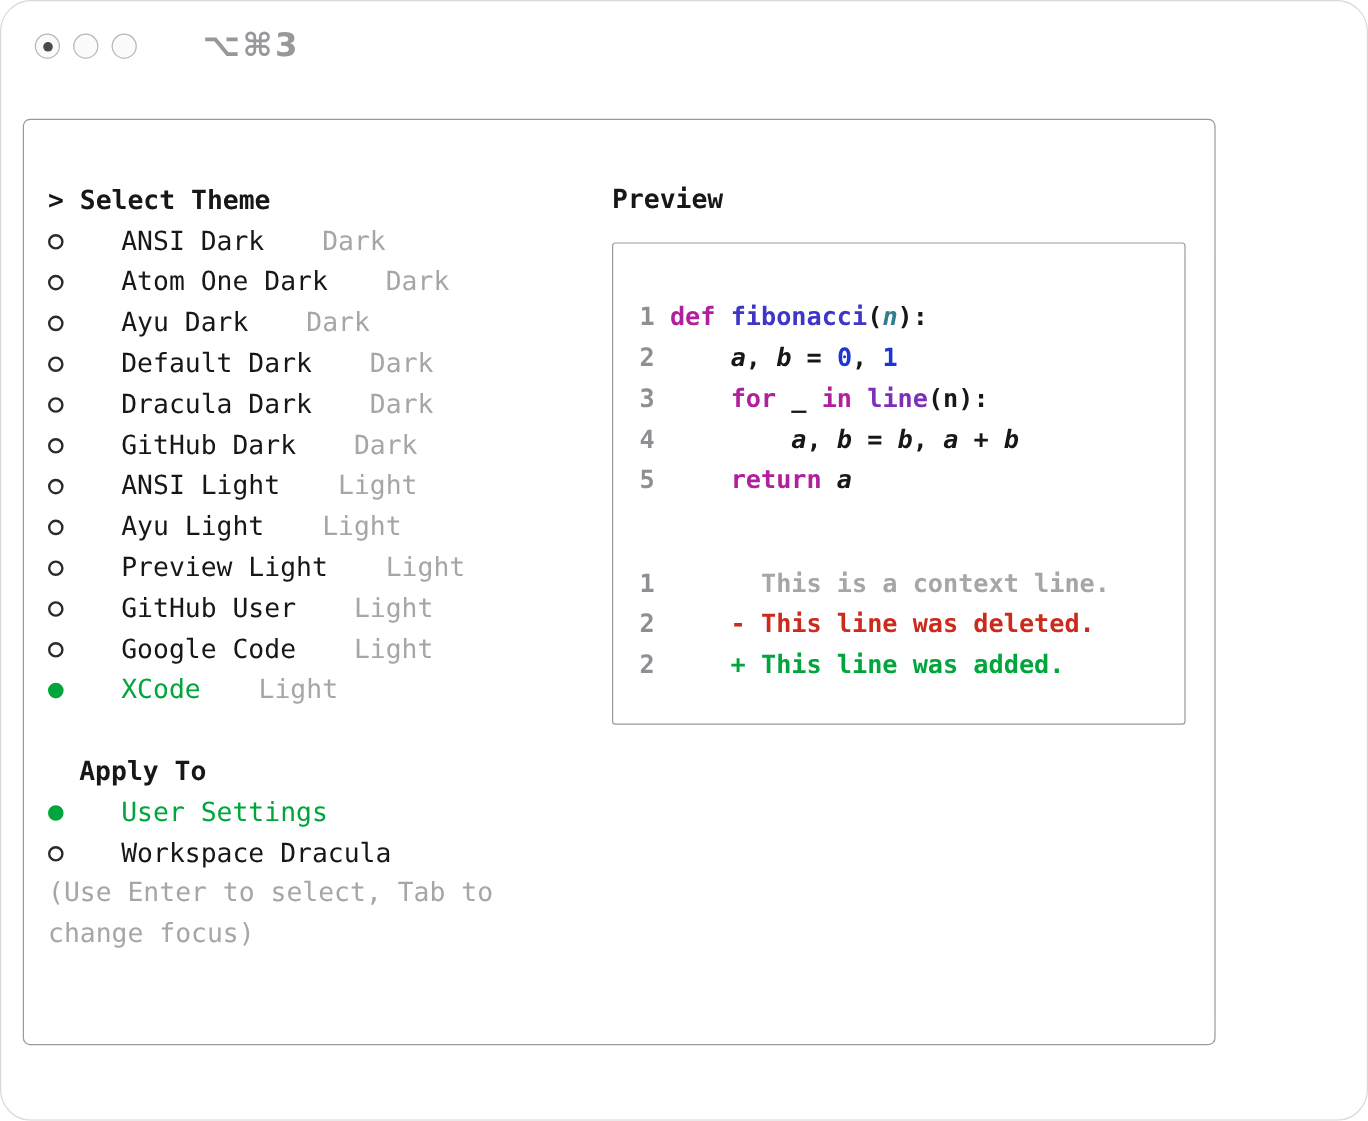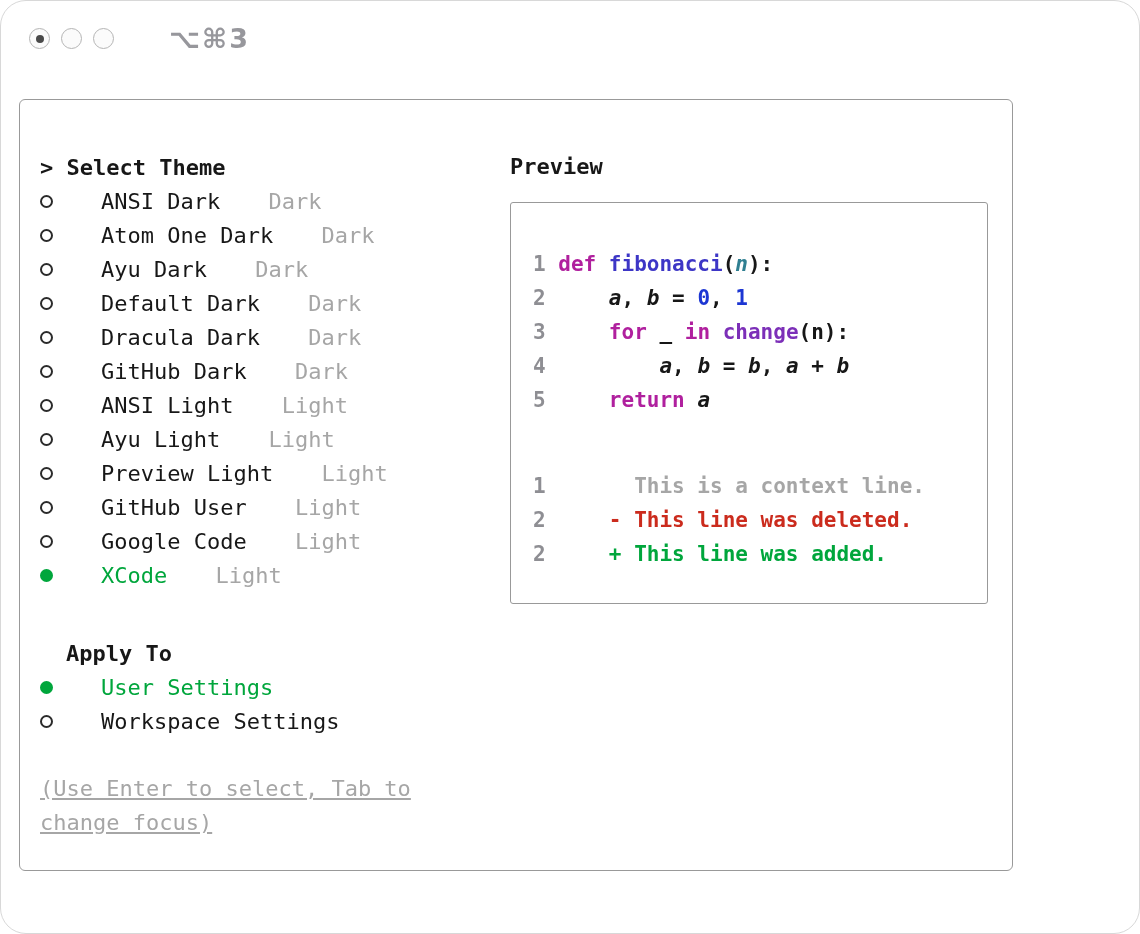--- a/index.html
+++ b/index.html
@@ -38,33 +38,33 @@
     width: 994px; height: 772px;
     border: 1.5px solid var(--border-gray, #999);
     border-radius: 6px;
     background: #fff;
   }
 
   
   .left-col { position: absolute; left: 20px; top: 50px; font-size: 22px; }
   .heading-row { height: 34px; display: flex; align-items: center; font-weight: bold; white-space: pre; }
   .heading-row .prefix { display: inline-block; width: 1ch; margin-right: 1ch; }
-  .apply-heading { margin-top: 44px; padding-left: 26px; }
+  .apply-heading { margin-top: 34px; padding-left: 26px; }
   .row { height: 34px; display: flex; align-items: center; white-space: pre; cursor: pointer; gap: 35px; }
   .bullet {
     flex: 0 0 auto;
     width: 13px; height: 13px; border-radius: 50%;
     border: 2px solid var(--radio-ring, #2b2b2b);
     margin-right: 13px;
   }
   .bullet.filled { border-color: var(--accent-green); background: var(--accent-green); }
   .item-name { color: var(--text-black); }
   .row.selected .item-name { color: var(--accent-green); }
   .item-variant { color: var(--dim-gray); }
-  .hint { margin-top: 34px; width: 430px; line-height: 34px; color: var(--dim-gray); text-decoration: underline; }
+  .hint { width: 430px; line-height: 34px; color: var(--dim-gray); }
 
   
   .right-col { position: absolute; left: 490px; top: 50px; }
   .preview-heading { height: 34px; line-height: 34px; font-size: 22px; font-weight: bold; }
   .preview-box {
     margin-top: 18px;
     width: 478px; height: 402px;
     border: 1.5px solid var(--border-gray, #999);
     border-radius: 3px;
     padding: 44px 0 0 22px;
@@ -121,33 +121,33 @@
           <div class="row"><span class="bullet"></span><span class="item-name">Google Code</span><span class="item-variant"> Light</span></div>
           <div class="row selected"><span class="bullet filled"></span><span class="item-name">XCode</span><span class="item-variant"> Light</span></div>
         </div>
 
       <div class="heading-row apply-heading">
         <span class="heading-text">Apply To</span>
       </div>
 
       <div class="list">
           <div class="row selected"><span class="bullet filled"></span><span class="item-name">User Settings</span></div>
-          <div class="row"><span class="bullet"></span><span class="item-name">Workspace Settings</span></div>
+          <div class="row"><span class="bullet"></span><span class="item-name">Workspace Dracula</span></div>
         </div>
 
       <div class="hint">(Use Enter to select, Tab to change focus)</div>
     </div>
 
     <div class="right-col">
       <div class="preview-heading">Preview</div>
       <div class="preview-box">
         <div class="code-block">
             <div class="code-line"><span class="gutter">1</span><span class="tok tok-keyword">def </span><span class="tok tok-function">fibonacci</span><span class="tok tok-plain">(</span><span class="tok tok-param">n</span><span class="tok tok-plain">):</span></div>
             <div class="code-line"><span class="gutter">2</span><span class="tok tok-plain">    </span><span class="tok tok-variable">a</span><span class="tok tok-plain">, </span><span class="tok tok-variable">b</span><span class="tok tok-plain"> = </span><span class="tok tok-number">0</span><span class="tok tok-plain">, </span><span class="tok tok-number">1</span></div>
-            <div class="code-line"><span class="gutter">3</span><span class="tok tok-plain">    </span><span class="tok tok-keyword">for</span><span class="tok tok-plain"> _ </span><span class="tok tok-keyword">in</span><span class="tok tok-plain"> </span><span class="tok tok-builtin">change</span><span class="tok tok-plain">(n):</span></div>
+            <div class="code-line"><span class="gutter">3</span><span class="tok tok-plain">    </span><span class="tok tok-keyword">for</span><span class="tok tok-plain"> _ </span><span class="tok tok-keyword">in</span><span class="tok tok-plain"> </span><span class="tok tok-builtin">line</span><span class="tok tok-plain">(n):</span></div>
             <div class="code-line"><span class="gutter">4</span><span class="tok tok-plain">        </span><span class="tok tok-variable">a</span><span class="tok tok-plain">, </span><span class="tok tok-variable">b</span><span class="tok tok-plain"> = </span><span class="tok tok-variable">b</span><span class="tok tok-plain">, </span><span class="tok tok-variable">a</span><span class="tok tok-plain"> + </span><span class="tok tok-variable">b</span></div>
             <div class="code-line"><span class="gutter">5</span><span class="tok tok-plain">    </span><span class="tok tok-keyword">return</span><span class="tok tok-plain"> </span><span class="tok tok-variable">a</span></div>
           </div>
         <div class="diff-block">
             <div class="code-line"><span class="gutter">1</span><span class="tok tok-dim">      This is a context line.</span></div>
             <div class="code-line"><span class="gutter">2</span><span class="tok tok-red">    - This line was deleted.</span></div>
             <div class="code-line"><span class="gutter">2</span><span class="tok tok-green">    + This line was added.</span></div>
           </div>
       </div>
     </div>

